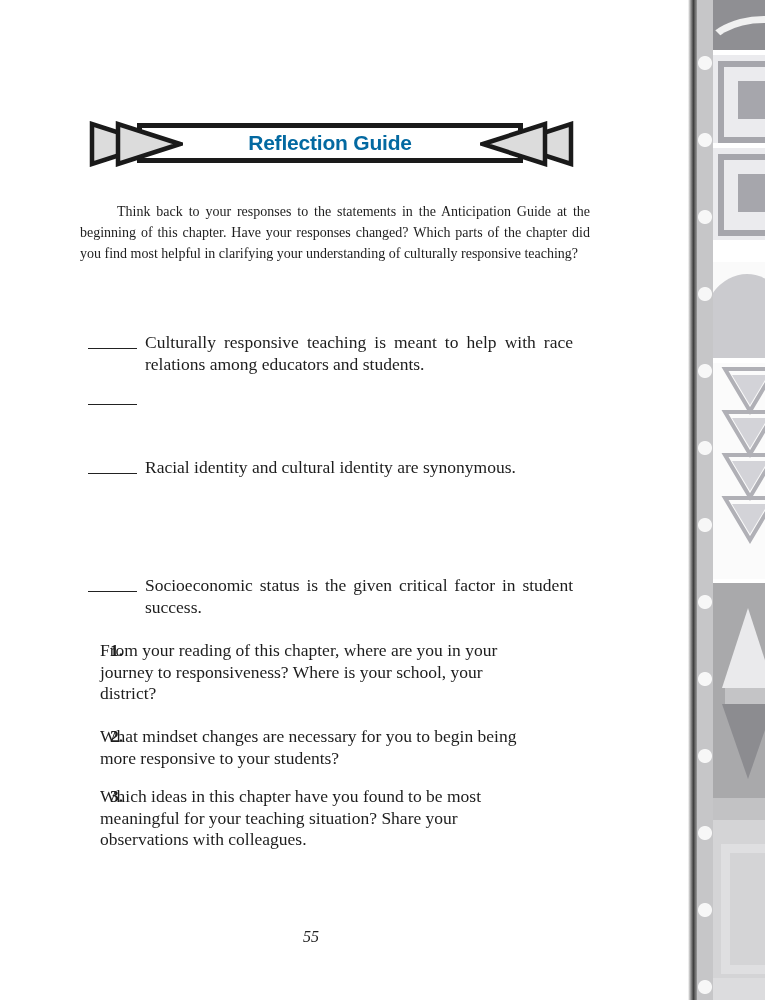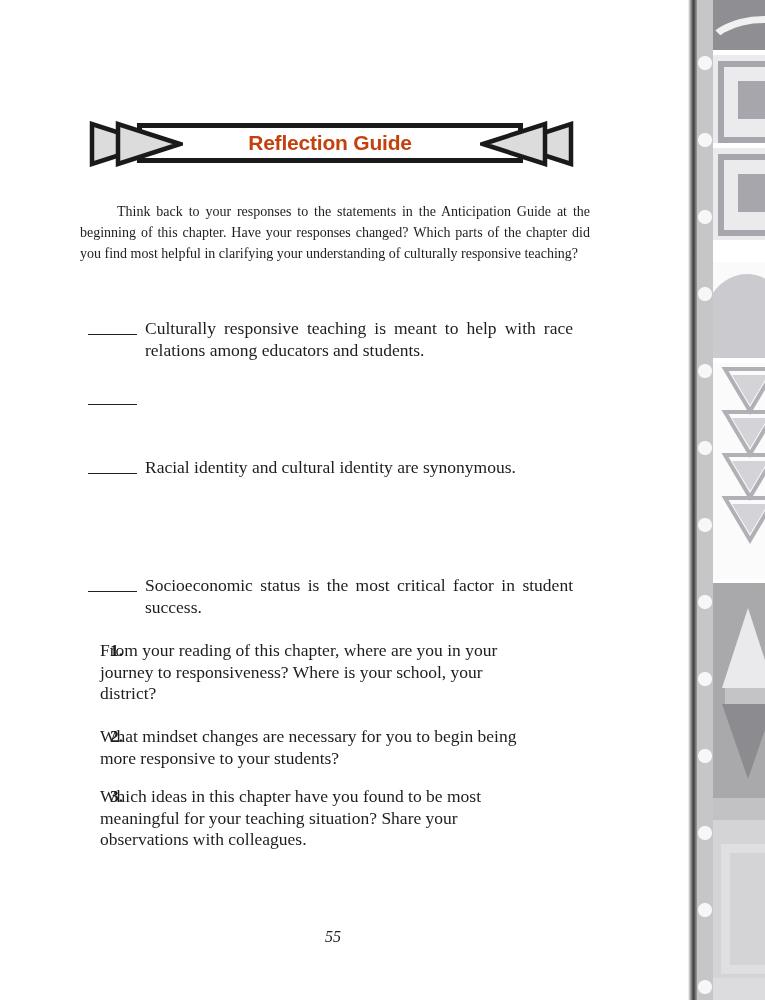--- a/index.html
+++ b/index.html
@@ -12,42 +12,42 @@
 
   
   .banner{position:absolute;left:25px;top:121px;width:487px;height:46px;}
   .banner-box{
     position:absolute;left:49px;top:2px;width:386px;height:40px;
     box-sizing:border-box;border:5px solid #1a1a1a;background:#ffffff;
     display:flex;align-items:center;justify-content:center;
   }
   .banner-box span{
     font-family:"Liberation Sans", sans-serif;font-weight:bold;
-    font-size:21px;letter-spacing:-0.2px;color:#c2410c;white-space:nowrap;
+    font-size:21px;letter-spacing:-0.2px;color:#0369a1;white-space:nowrap;
   }
   .arrows{position:absolute;top:0;height:46px;width:95px;}
   .arrows-left{left:0;}
   .arrows-right{right:0;transform:scaleX(-1);}
 
   
   .intro{
     position:absolute;left:0;top:184px;width:510px;margin:17px;
     font-size:14px;line-height:21px;text-align:justify;text-indent:37px;
   }
   .stmt{position:absolute;left:0;width:510px;font-size:17.5px;line-height:21.5px;}
   .blank{
     position:absolute;left:25px;top:15px;width:49px;height:1px;
     border-bottom:1.6px solid #222;
   }
   .stmt-text{display:block;margin-left:82px;width:428px;text-align:justify;}
   .question{position:absolute;left:0;width:510px;font-size:17.5px;line-height:21.5px;}
   .q-num{position:absolute;left:38px;width:22px;text-align:right;font-weight:bold;}
   .q-text{display:block;margin-left:37px;width:434px;text-align:left;}
   .page-number{
-    position:absolute;left:240px;top:928px;width:60px;text-align:center;
+    position:absolute;left:240px;top:928px;width:60px;
     font-size:16px;font-style:italic;color:#222;
   }
 
   
   .sidebar{position:absolute;left:688px;top:0;width:77px;height:1000px;overflow:hidden;}
   .edge{
     position:absolute;left:0;top:0;width:9px;height:1000px;
     background:linear-gradient(to right,#ffffff 0%,#8a8a8a 35%,#3e3e3e 60%,#9c9c9c 100%);
   }
   .strip{
@@ -99,34 +99,34 @@
         <polygon points="30,3 30,43 92,23" fill="#dcdcdc" stroke="#1a1a1a" stroke-width="4.5"></polygon>
       </svg>
       <svg class="arrows arrows-right" viewBox="0 0 95 46">
         <polygon points="4,3 4,43 66,23" fill="#dcdcdc" stroke="#1a1a1a" stroke-width="4.5"></polygon>
         <polygon points="30,3 30,43 92,23" fill="#dcdcdc" stroke="#1a1a1a" stroke-width="4.5"></polygon>
       </svg>
     </div>
 
     <p class="intro">Think back to your responses to the statements in the Anticipation Guide at the beginning of this chapter. Have your responses changed? Which parts of the chapter did you find most helpful in clarifying your understanding of culturally responsive teaching?</p>
 
-    <div class="stmt" style="top:318px">
+    <div class="stmt" style="top:332px">
       <span class="blank"></span>
       <span class="stmt-text">Culturally responsive teaching is meant to help with race relations among educators and students.</span>
     </div>
     <div class="stmt" style="top:388px">
       <span class="blank"></span>
     </div>
     <div class="stmt" style="top:457px">
       <span class="blank"></span>
       <span class="stmt-text">Racial identity and cultural identity are synonymous.</span>
     </div>
     <div class="stmt" style="top:575px">
       <span class="blank"></span>
-      <span class="stmt-text">Socioeconomic status is the most critical factor in student success.</span>
+      <span class="stmt-text">Socioeconomic status is the given critical factor in student success.</span>
     </div>
 
     <div class="question" style="top:640px">
       <span class="q-num">1.</span>
       <span class="q-text">From your reading of this chapter, where are you in your journey to responsiveness? Where is your school, your district?</span>
     </div>
     <div class="question" style="top:726px">
       <span class="q-num">2.</span>
       <span class="q-text">What mindset changes are necessary for you to begin being more responsive to your students?</span>
     </div>

